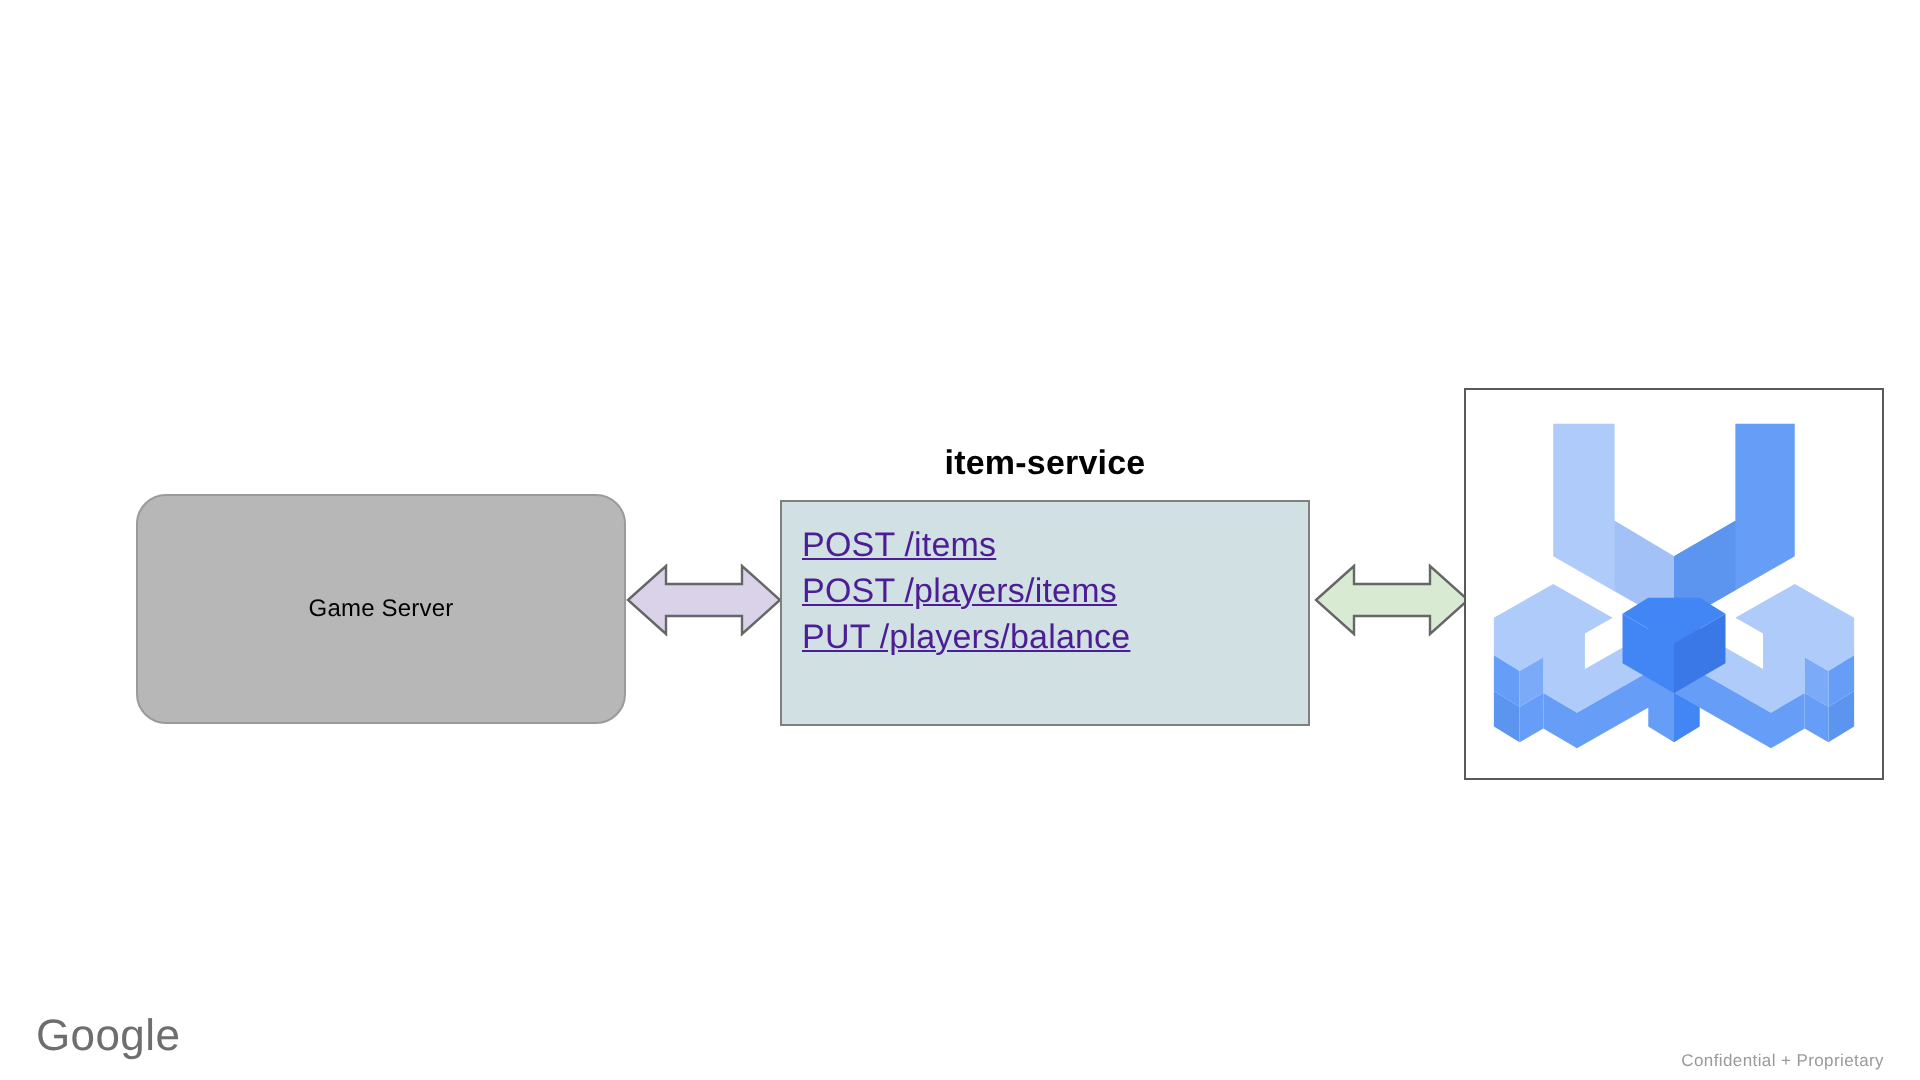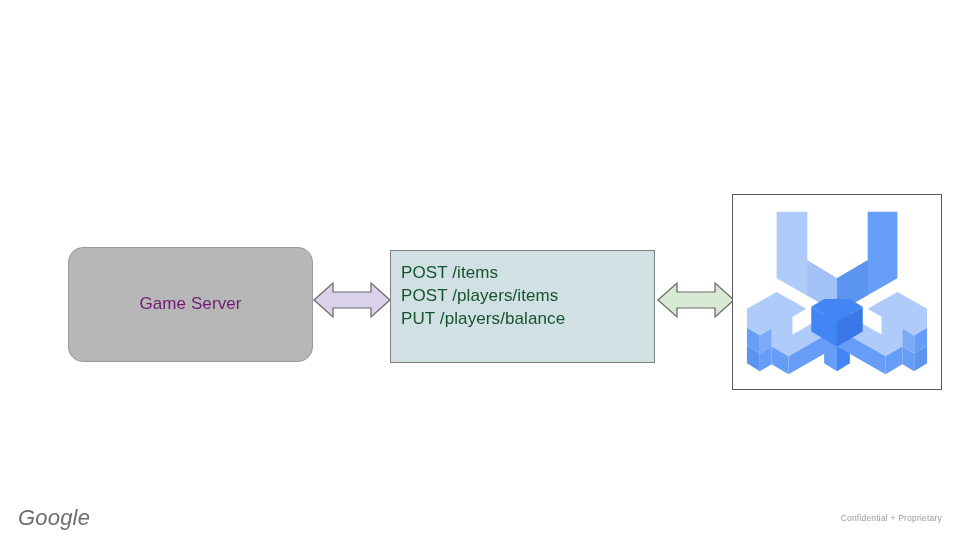--- a/index.html
+++ b/index.html
@@ -31,22 +31,22 @@
     height: 115px;
     background: #b7b7b7;
     border: 1px solid #9a9a9a;
     border-radius: 15px;
     box-sizing: border-box;
     display: flex;
     align-items: center;
     justify-content: center;
   }
   .gameserver-label {
-    font-size: 17px;
-    color: #701a75;
+    font-size: 12px;
+    color: #000000;
     line-height: 1.2;
     text-align: left;
     letter-spacing: 0.1px;
   }
 
   
   .service-title {
     position: absolute;
     left: 390px;
     top: 222px;
@@ -63,24 +63,25 @@
     top: 250px;
     width: 265px;
     height: 113px;
     background: #d0e0e3;
     border: 1px solid #7f7f7f;
     box-sizing: border-box;
     padding: 10px 0 0 10px;
   }
   .endpoint-line {
     font-size: 17px;
-    color: #14532d;
+    color: #4c1d95;
     line-height: 23px;
     white-space: nowrap;
     letter-spacing: 0.1px;
+    text-decoration: underline;
   }
 
   
   .arrow {
     position: absolute;
     top: 278px;
     width: 78px;
     height: 44px;
   }
   .arrow-left-conn { left: 313px; }
@@ -102,26 +103,25 @@
 
   
   .footer-logo {
     position: absolute;
     left: 18px;
     top: 505px;
     font-size: 22px;
     color: #6e6e6e;
     letter-spacing: 0.2px;
     font-family: "Liberation Sans", sans-serif;
-    font-style: italic;
   }
   .footer-note {
     position: absolute;
     right: 18px;
-    top: 513px;
+    top: 525px;
     font-size: 8.5px;
     color: #9a9a9a;
     letter-spacing: 0.2px;
     text-align: right;
   }
 </style>
 </head>
 <body>
 
 <div id="slide">
@@ -129,20 +129,21 @@
   <div class="gameserver-box">
     <span class="gameserver-label">Game Server</span>
   </div>
 
   <div class="arrow arrow-left-conn">
     <svg viewBox="0 0 78 44" preserveAspectRatio="none" aria-hidden="true">
       <polygon points="1,22 20,5 20,14 58,14 58,5 77,22 58,39 58,30 20,30 20,39" fill="#d9d2e9" stroke="#666666" stroke-width="1.2"></polygon>
     </svg>
   </div>
 
+  <div class="service-title">item-service</div>
 
   <div class="service-box">
     <div class="endpoint-line">POST /items</div>
     <div class="endpoint-line">POST /players/items</div>
     <div class="endpoint-line">PUT /players/balance</div>
   </div>
 
   <div class="arrow arrow-right-conn">
     <svg viewBox="0 0 78 44" preserveAspectRatio="none" aria-hidden="true">
       <polygon points="1,22 20,5 20,14 58,14 58,5 77,22 58,39 58,30 20,30 20,39" fill="#d9ead3" stroke="#666666" stroke-width="1.2"></polygon>

